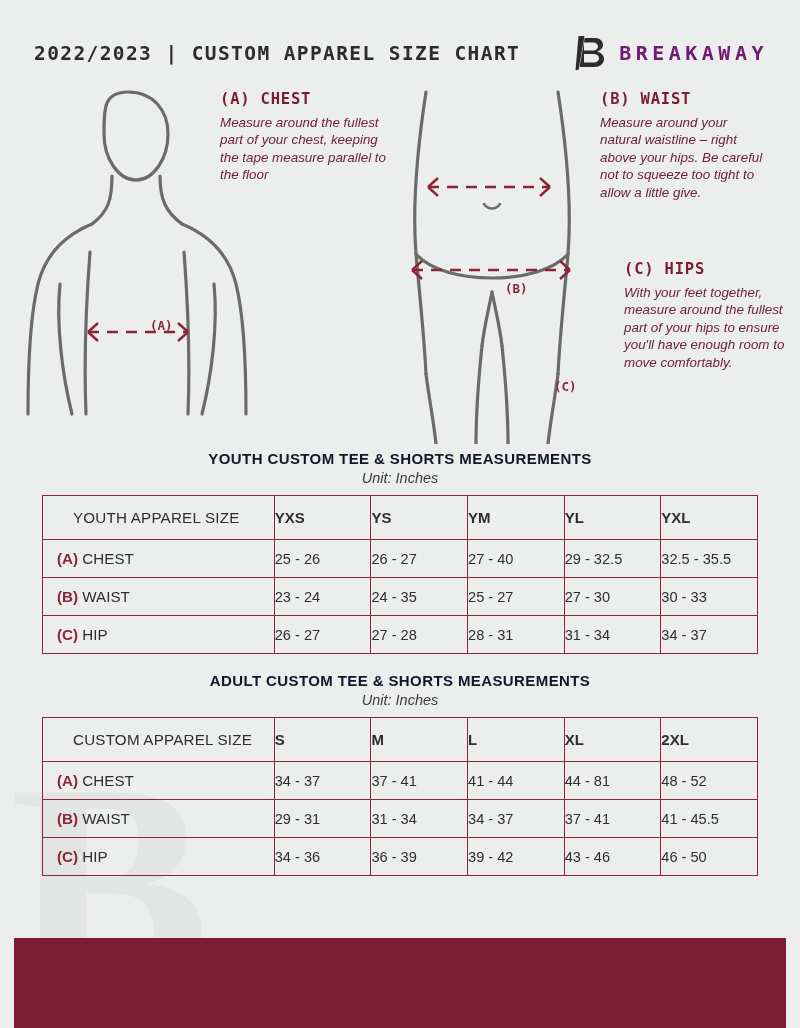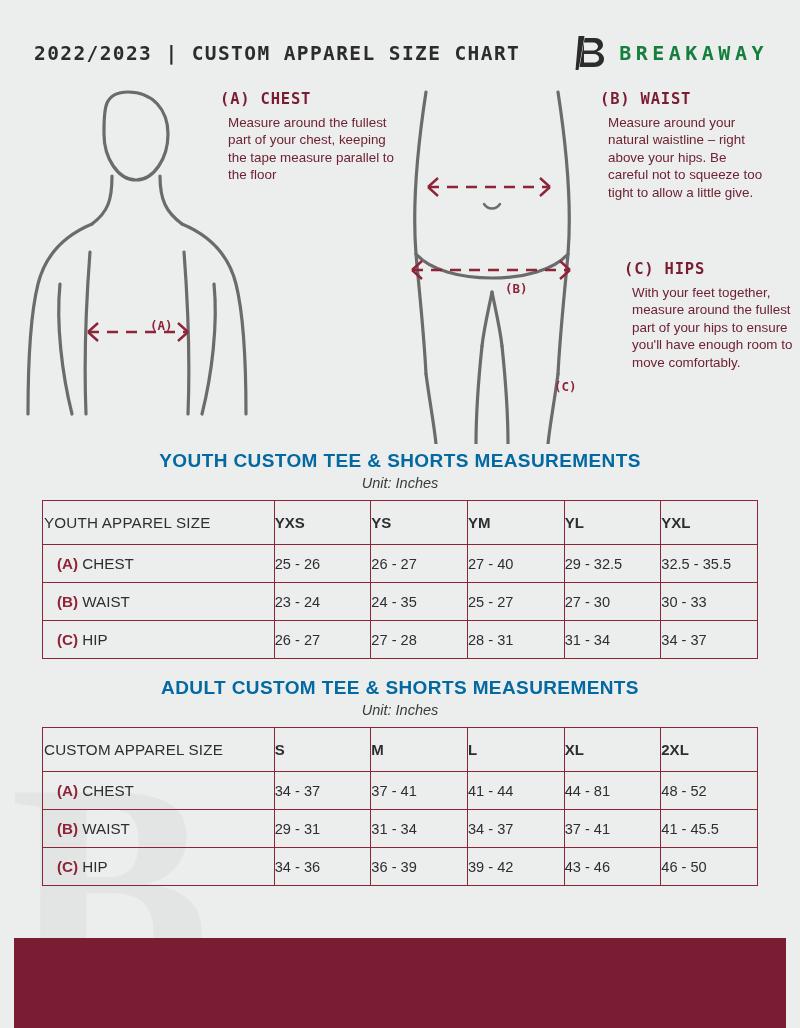--- a/index.html
+++ b/index.html
@@ -53,21 +53,21 @@
   }
   .brand-mark {
     width: 30px; height: 34px;
     display: block;
   }
   .brand-name {
     font-family: "DejaVu Sans Mono", monospace;
     font-size: 20px;
     font-weight: 700;
     letter-spacing: 4.5px;
-    color: #15803d;
+    color: #701a75;
   }
 
   
   .figures {
     position: relative;
     height: 360px;
     margin-top: 14px;
   }
   .fig-svg { position: absolute; top: 0; left: 0; }
 
@@ -75,37 +75,37 @@
   .callout-title {
     font-family: "DejaVu Sans Mono", monospace;
     font-size: 15.5px;
     font-weight: 700;
     letter-spacing: 0.8px;
     color: #7b1d32;
     margin-bottom: 6px;
     white-space: nowrap;
   }
   .callout-body {
+    font-style: italic;
     font-size: 13.4px;
     line-height: 17.4px;
     color: #6e2233;
-    margin-left: 8px;
   }
   #callout-chest { left: 220px; top: 6px; width: 175px; }
   #callout-waist { left: 600px; top: 6px; width: 170px; }
   #callout-hips  { left: 624px; top: 176px; width: 175px; }
 
   
   .table-block { margin-top: 6px; }
   .table-title {
     text-align: center;
-    font-size: 19px;
+    font-size: 15px;
     font-weight: 700;
     letter-spacing: 0.4px;
-    color: #0369a1;
+    color: #0f172a;
   }
   .table-unit {
     text-align: center;
     font-style: italic;
     font-size: 14.5px;
     color: #3a3a3a;
     margin-top: 3px;
     margin-bottom: 9px;
   }
   table {
@@ -123,21 +123,21 @@
     color: #2e2e2e;
     font-weight: 400;
   }
   thead th {
     font-weight: 700;
     font-size: 15px;
     height: 44px;
   }
   thead th.rowhead {
     text-align: left;
-    padding-left: 1px;
+    padding-left: 30px;
     font-weight: 400;
     font-size: 15.2px;
     letter-spacing: 0.2px;
   }
   td.rowhead {
     text-align: left;
     padding-left: 14px;
     font-size: 15.2px;
   }
   td.rowhead .tag {

